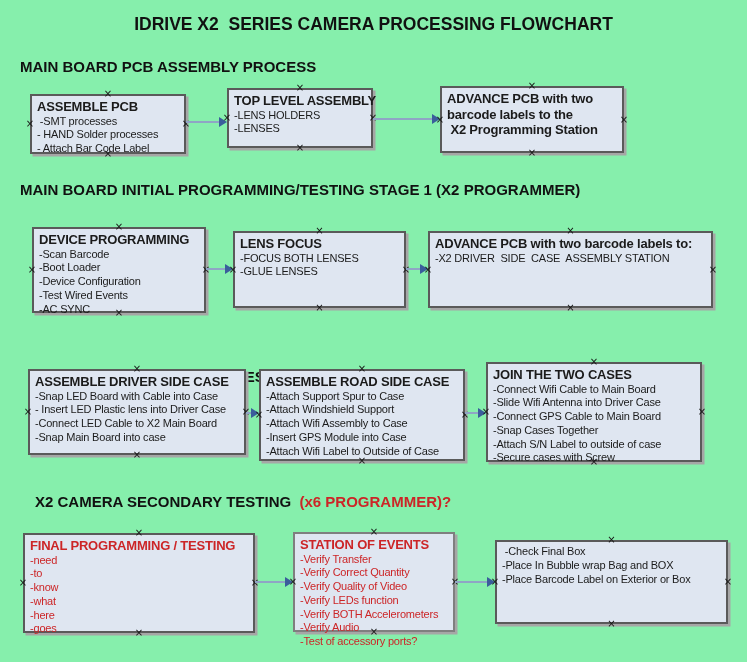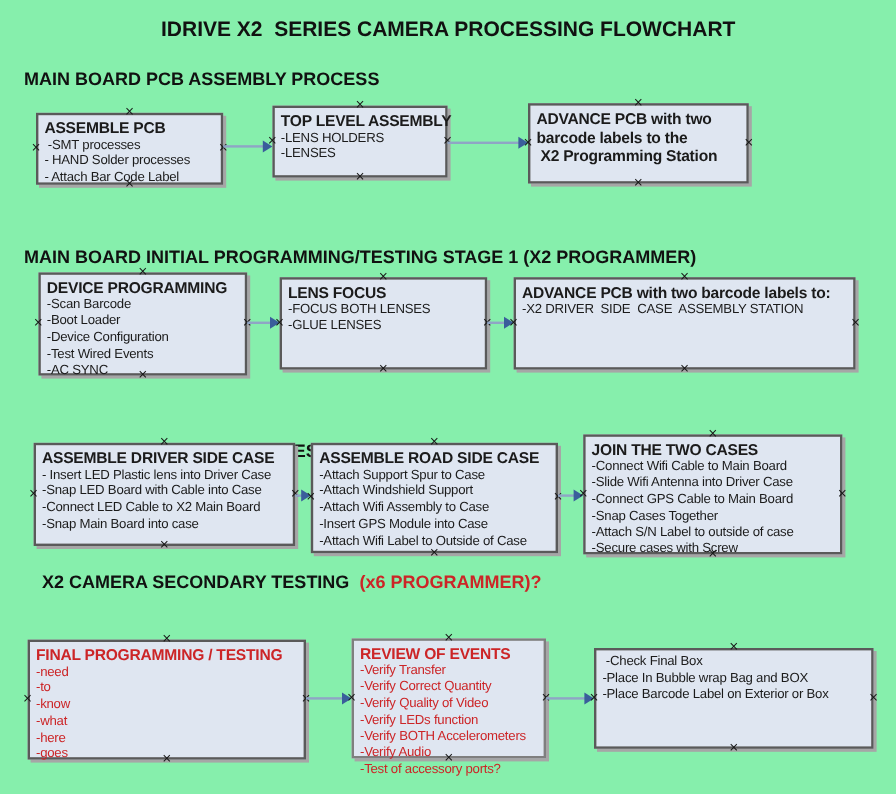--- a/index.html
+++ b/index.html
@@ -103,21 +103,21 @@
   <div class="fbox" style="left:440px;top:86px;width:184px;height:67px;">
     <span class="hx hx-t">×</span>
     <span class="hx hx-b">×</span>
     <span class="hx hx-l">×</span>
     <span class="hx hx-r">×</span>
     <div class="btitle">ADVANCE PCB with two
 barcode labels to the
  X2 Programming Station</div>
   </div>
 
-  <div class="section-heading" style="left:20px;top:206px;">MAIN BOARD INITIAL PROGRAMMING/TESTING STAGE 1 (X2 PROGRAMMER)</div>
+  <div class="section-heading" style="left:20px;top:181px;">MAIN BOARD INITIAL PROGRAMMING/TESTING STAGE 1 (X2 PROGRAMMER)</div>
 
   <div class="fbox" style="left:32px;top:227px;width:174px;height:86px;">
     <span class="hx hx-t">×</span>
     <span class="hx hx-b">×</span>
     <span class="hx hx-l">×</span>
     <span class="hx hx-r">×</span>
     <div class="btitle">DEVICE PROGRAMMING</div>
     <div class="bitem">-Scan Barcode</div>
     <div class="bitem">-Boot Loader</div>
     <div class="bitem">-Device Configuration</div>
@@ -155,22 +155,22 @@
   </div>
 
   <div class="section-heading" style="left:30px;top:336px;margin-top:32px;">X2 CAMERA CASE ASSEMBLIES</div>
 
   <div class="fbox" style="left:28px;top:369px;width:218px;height:86px;">
     <span class="hx hx-t">×</span>
     <span class="hx hx-b">×</span>
     <span class="hx hx-l">×</span>
     <span class="hx hx-r">×</span>
     <div class="btitle">ASSEMBLE DRIVER SIDE CASE</div>
+    <div class="bitem">-Snap LED Board with Cable into Case</div>
     <div class="bitem">- Insert LED Plastic lens into Driver Case</div>
-    <div class="bitem">-Snap LED Board with Cable into Case</div>
     <div class="bitem">-Connect LED Cable to X2 Main Board</div>
     <div class="bitem">-Snap Main Board into case</div>
   </div>
 
   <div class="arrow" style="left:246px;top:408px;width:13px;">
     <div class="shaft"></div>
     <div class="head"></div>
   </div>
 
   <div class="fbox" style="left:259px;top:369px;width:206px;height:92px;">
@@ -198,21 +198,21 @@
     <span class="hx hx-r">×</span>
     <div class="btitle">JOIN THE TWO CASES</div>
     <div class="bitem">-Connect Wifi Cable to Main Board</div>
     <div class="bitem">-Slide Wifi Antenna into Driver Case</div>
     <div class="bitem">-Connect GPS Cable to Main Board</div>
     <div class="bitem">-Snap Cases Together</div>
     <div class="bitem">-Attach S/N Label to outside of case</div>
     <div class="bitem">-Secure cases with Screw</div>
   </div>
 
-  <div class="section-heading" style="left:35px;top:477px;"><span>X2 CAMERA SECONDARY TESTING  </span><span class="red-part">(x6 PROGRAMMER)?</span></div>
+  <div class="section-heading" style="left:35px;top:493px;"><span>X2 CAMERA SECONDARY TESTING  </span><span class="red-part">(x6 PROGRAMMER)?</span></div>
 
   <div class="fbox red" style="left:23px;top:533px;width:232px;height:100px;">
     <span class="hx hx-t">×</span>
     <span class="hx hx-b">×</span>
     <span class="hx hx-l">×</span>
     <span class="hx hx-r">×</span>
     <div class="btitle">FINAL PROGRAMMING / TESTING</div>
     <div class="bitem">-need</div>
     <div class="bitem">-to</div>
     <div class="bitem">-know</div>
@@ -224,21 +224,21 @@
   <div class="arrow" style="left:255px;top:577px;width:38px;">
     <div class="shaft"></div>
     <div class="head"></div>
   </div>
 
   <div class="fbox red light-border" style="left:293px;top:532px;width:162px;height:100px;">
     <span class="hx hx-t">×</span>
     <span class="hx hx-b">×</span>
     <span class="hx hx-l">×</span>
     <span class="hx hx-r">×</span>
-    <div class="btitle">REVIEW OF EVENTS</div>
+    <div class="btitle">STATION OF EVENTS</div>
     <div class="bitem">-Verify Transfer</div>
     <div class="bitem">-Verify Correct Quantity</div>
     <div class="bitem">-Verify Quality of Video</div>
     <div class="bitem">-Verify LEDs function</div>
     <div class="bitem">-Verify BOTH Accelerometers</div>
     <div class="bitem">-Verify Audio</div>
     <div class="bitem">-Test of accessory ports?</div>
   </div>
 
   <div class="arrow" style="left:455px;top:577px;width:40px;">

